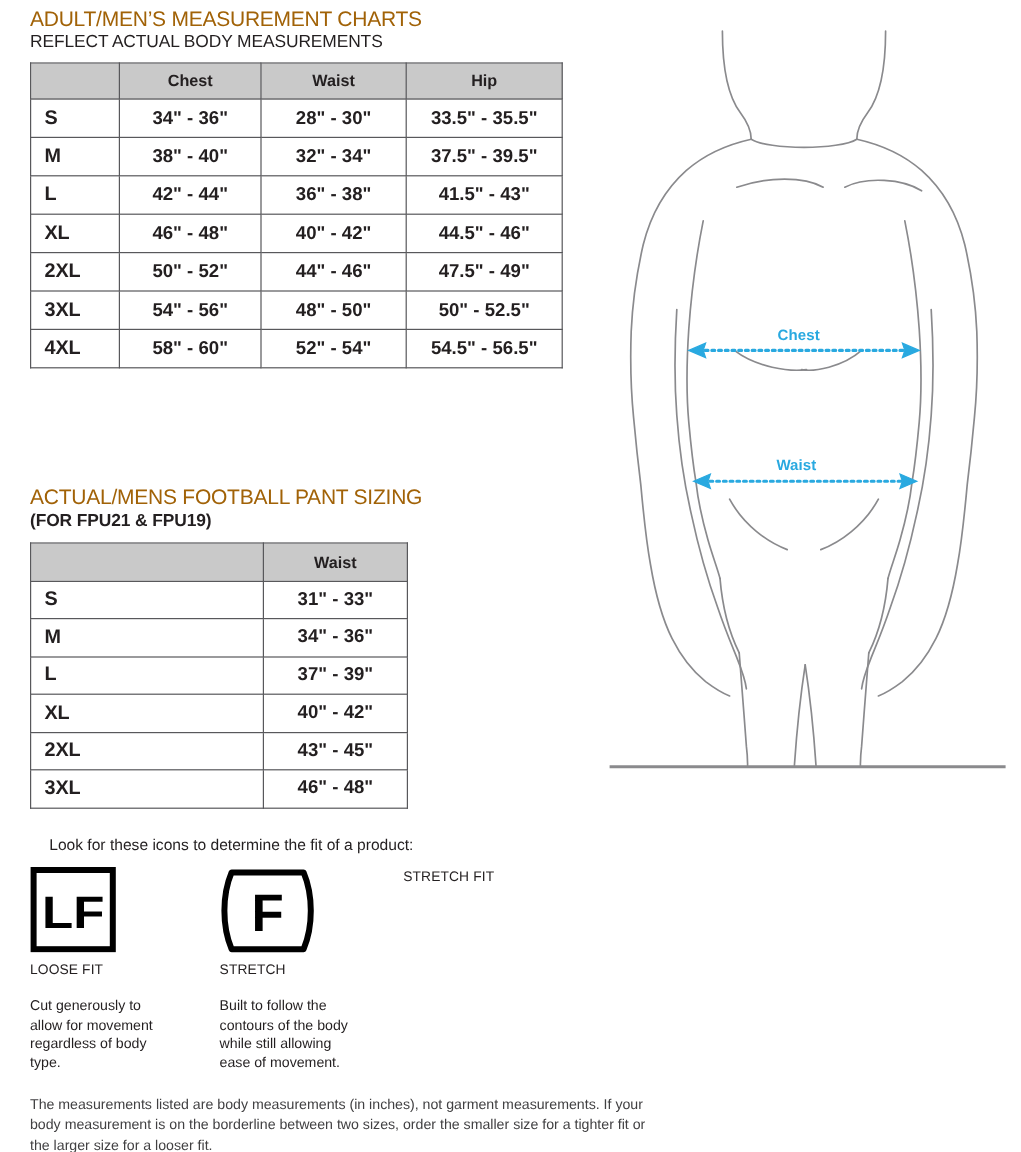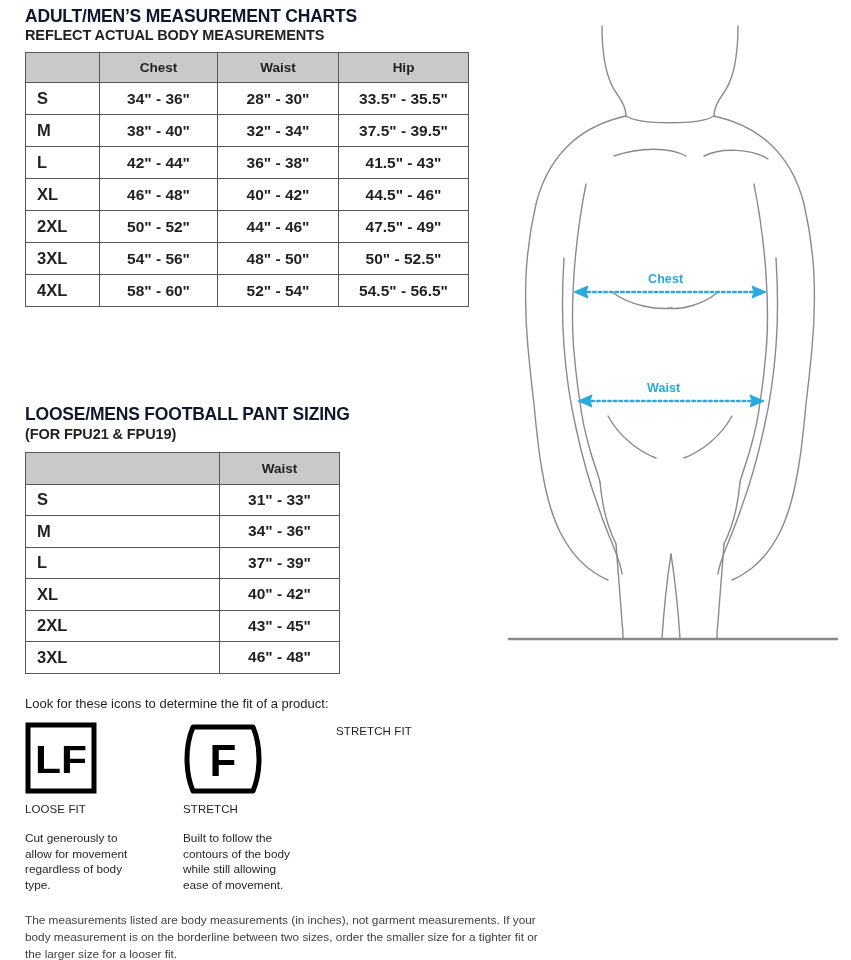--- a/index.html
+++ b/index.html
@@ -20,28 +20,28 @@
   #left-column {
     position: absolute;
     left: 0;
     top: 0;
     width: 500px;
     height: 960px;
   }
 
   .section-title {
     font-size: 17.5px;
-    font-weight: bold;
+    font-weight: normal;
     letter-spacing: -0.2px;
-    color: #0f172a;
+    color: #a16207;
     line-height: 1.08;
   }
   .section-subtitle {
     font-size: 14.5px;
-    font-weight: bold;
+    font-weight: normal;
     color: #231f20;
     letter-spacing: -0.1px;
     line-height: 1.1;
   }
   .section-subtitle.bold {
     font-weight: bold;
   }
 
   #chart1-heading { position: absolute; left: 25px; top: 7px; }
   #chart1-sub     { position: absolute; left: 25px; top: 28px; }
@@ -84,21 +84,21 @@
   #chart2-sub     { position: absolute; left: 25px; top: 427px; }
 
   #table-pants { left: 25px; top: 452px; width: 314px; }
   #table-pants col.p-size  { width: 194px; }
   #table-pants col.p-waist { width: 120px; }
   #table-pants td, #table-pants th { height: 31.5px; }
 
   
   #fit-intro {
     position: absolute;
-    left: 25px;
+    left: 41px;
     top: 696px;
     font-size: 13px;
     color: #231f20;
   }
   #fit-row {
     position: absolute;
     left: 25px;
     top: 722px;
     width: 460px;
   }
@@ -221,21 +221,21 @@
       </tr>
       <tr>
         <td class="size-cell">4XL</td>
         <td>58" - 60"</td>
         <td>52" - 54"</td>
         <td>54.5" - 56.5"</td>
       </tr>
     </tbody>
   </table>
 
-  <div id="chart2-heading" class="section-title">LOOSE/MENS FOOTBALL PANT SIZING</div>
+  <div id="chart2-heading" class="section-title">ACTUAL/MENS FOOTBALL PANT SIZING</div>
   <div id="chart2-sub" class="section-subtitle bold">(FOR FPU21 &amp; FPU19)</div>
 
   <table id="table-pants" class="size-table">
     <colgroup>
         <col class="p-size">
         <col class="p-waist">
       </colgroup>
     <thead>
       <tr>
         <th></th>

